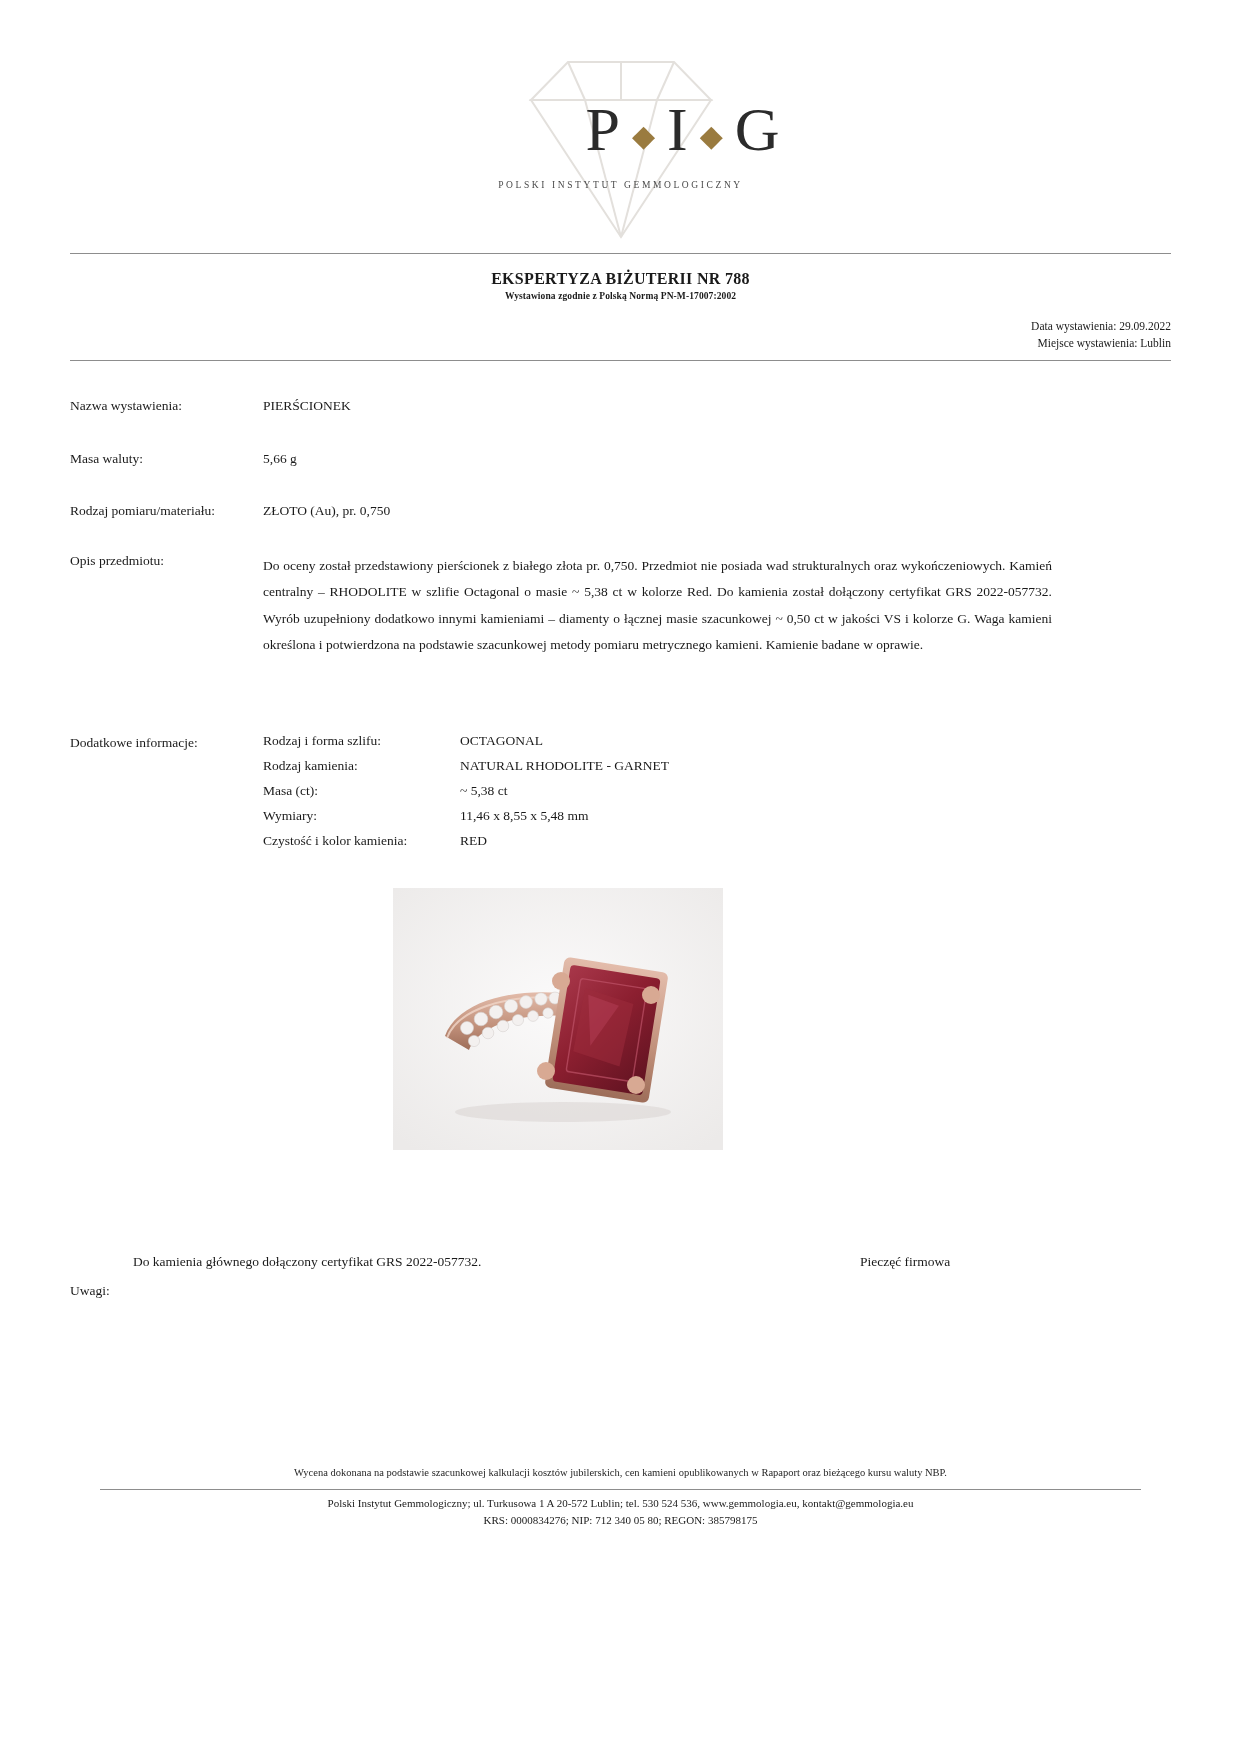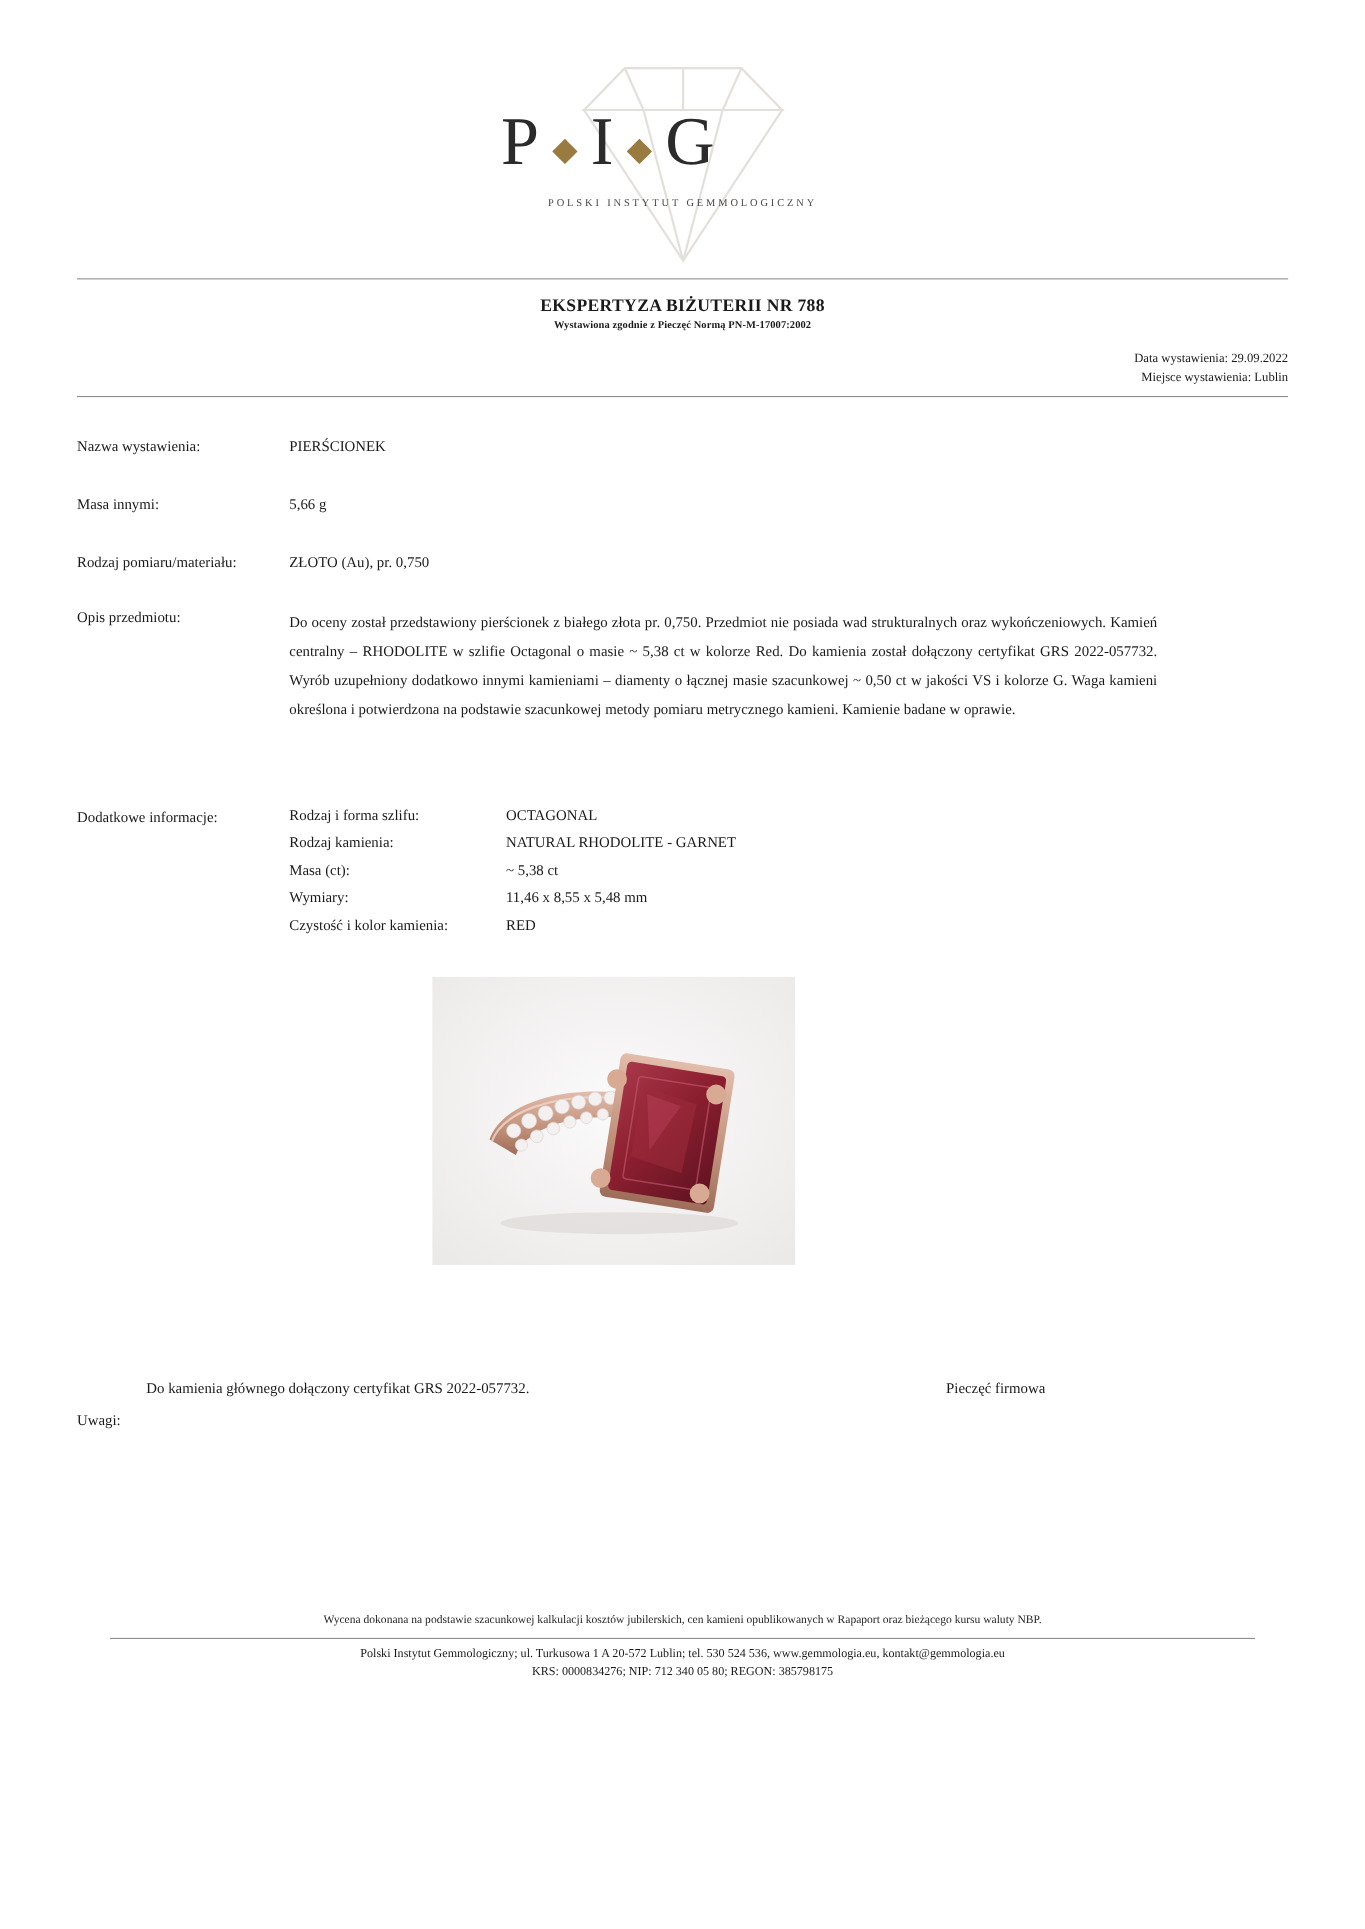--- a/index.html
+++ b/index.html
@@ -40,21 +40,21 @@
     position: absolute;
     top: 0;
     left: 50%;
     transform: translateX(-50%);
   }
   .pig-letters {
     position: absolute;
     top: 52px;
     left: 0;
     width: 330px;
-    text-align: left;
+    text-align: right;
     font-family: "Liberation Serif", serif;
     font-size: 62px;
     letter-spacing: 6px;
     color: #2b2b2b;
     font-weight: 400;
   }
   .pig-letters .dot {
     color: #9a7b3f;
     font-size: 30px;
     vertical-align: middle;
@@ -248,37 +248,37 @@
         <span>P</span><span class="dot">◆</span><span>I</span><span class="dot">◆</span><span>G</span>
       </div>
       <div class="pig-sub">POLSKI INSTYTUT GEMMOLOGICZNY</div>
     </div>
   </div>
 
   <div class="rule top"></div>
 
   <div class="title-block">
     <div class="title-main">EKSPERTYZA BIŻUTERII NR 788</div>
-    <div class="title-sub">Wystawiona zgodnie z Pieczęć Normą PN-M-17007:2002</div>
+    <div class="title-sub">Wystawiona zgodnie z Polską Normą PN-M-17007:2002</div>
   </div>
 
   <div class="issue-info">
     <div>Data wystawienia: 29.09.2022</div>
     <div>Miejsce wystawienia: Lublin</div>
   </div>
 
   <div class="rule mid"></div>
 
   <div class="field f-name">
     <div class="label">Nazwa wystawienia:</div>
     <div class="value">PIERŚCIONEK</div>
   </div>
 
   <div class="field f-mass">
-    <div class="label">Masa innymi:</div>
+    <div class="label">Masa waluty:</div>
     <div class="value">5,66 g</div>
   </div>
 
   <div class="field f-metal">
     <div class="label">Rodzaj pomiaru/materiału:</div>
     <div class="value">ZŁOTO (Au), pr. 0,750</div>
   </div>
 
   <div class="field f-desc">
     <div class="label">Opis przedmiotu:</div>

